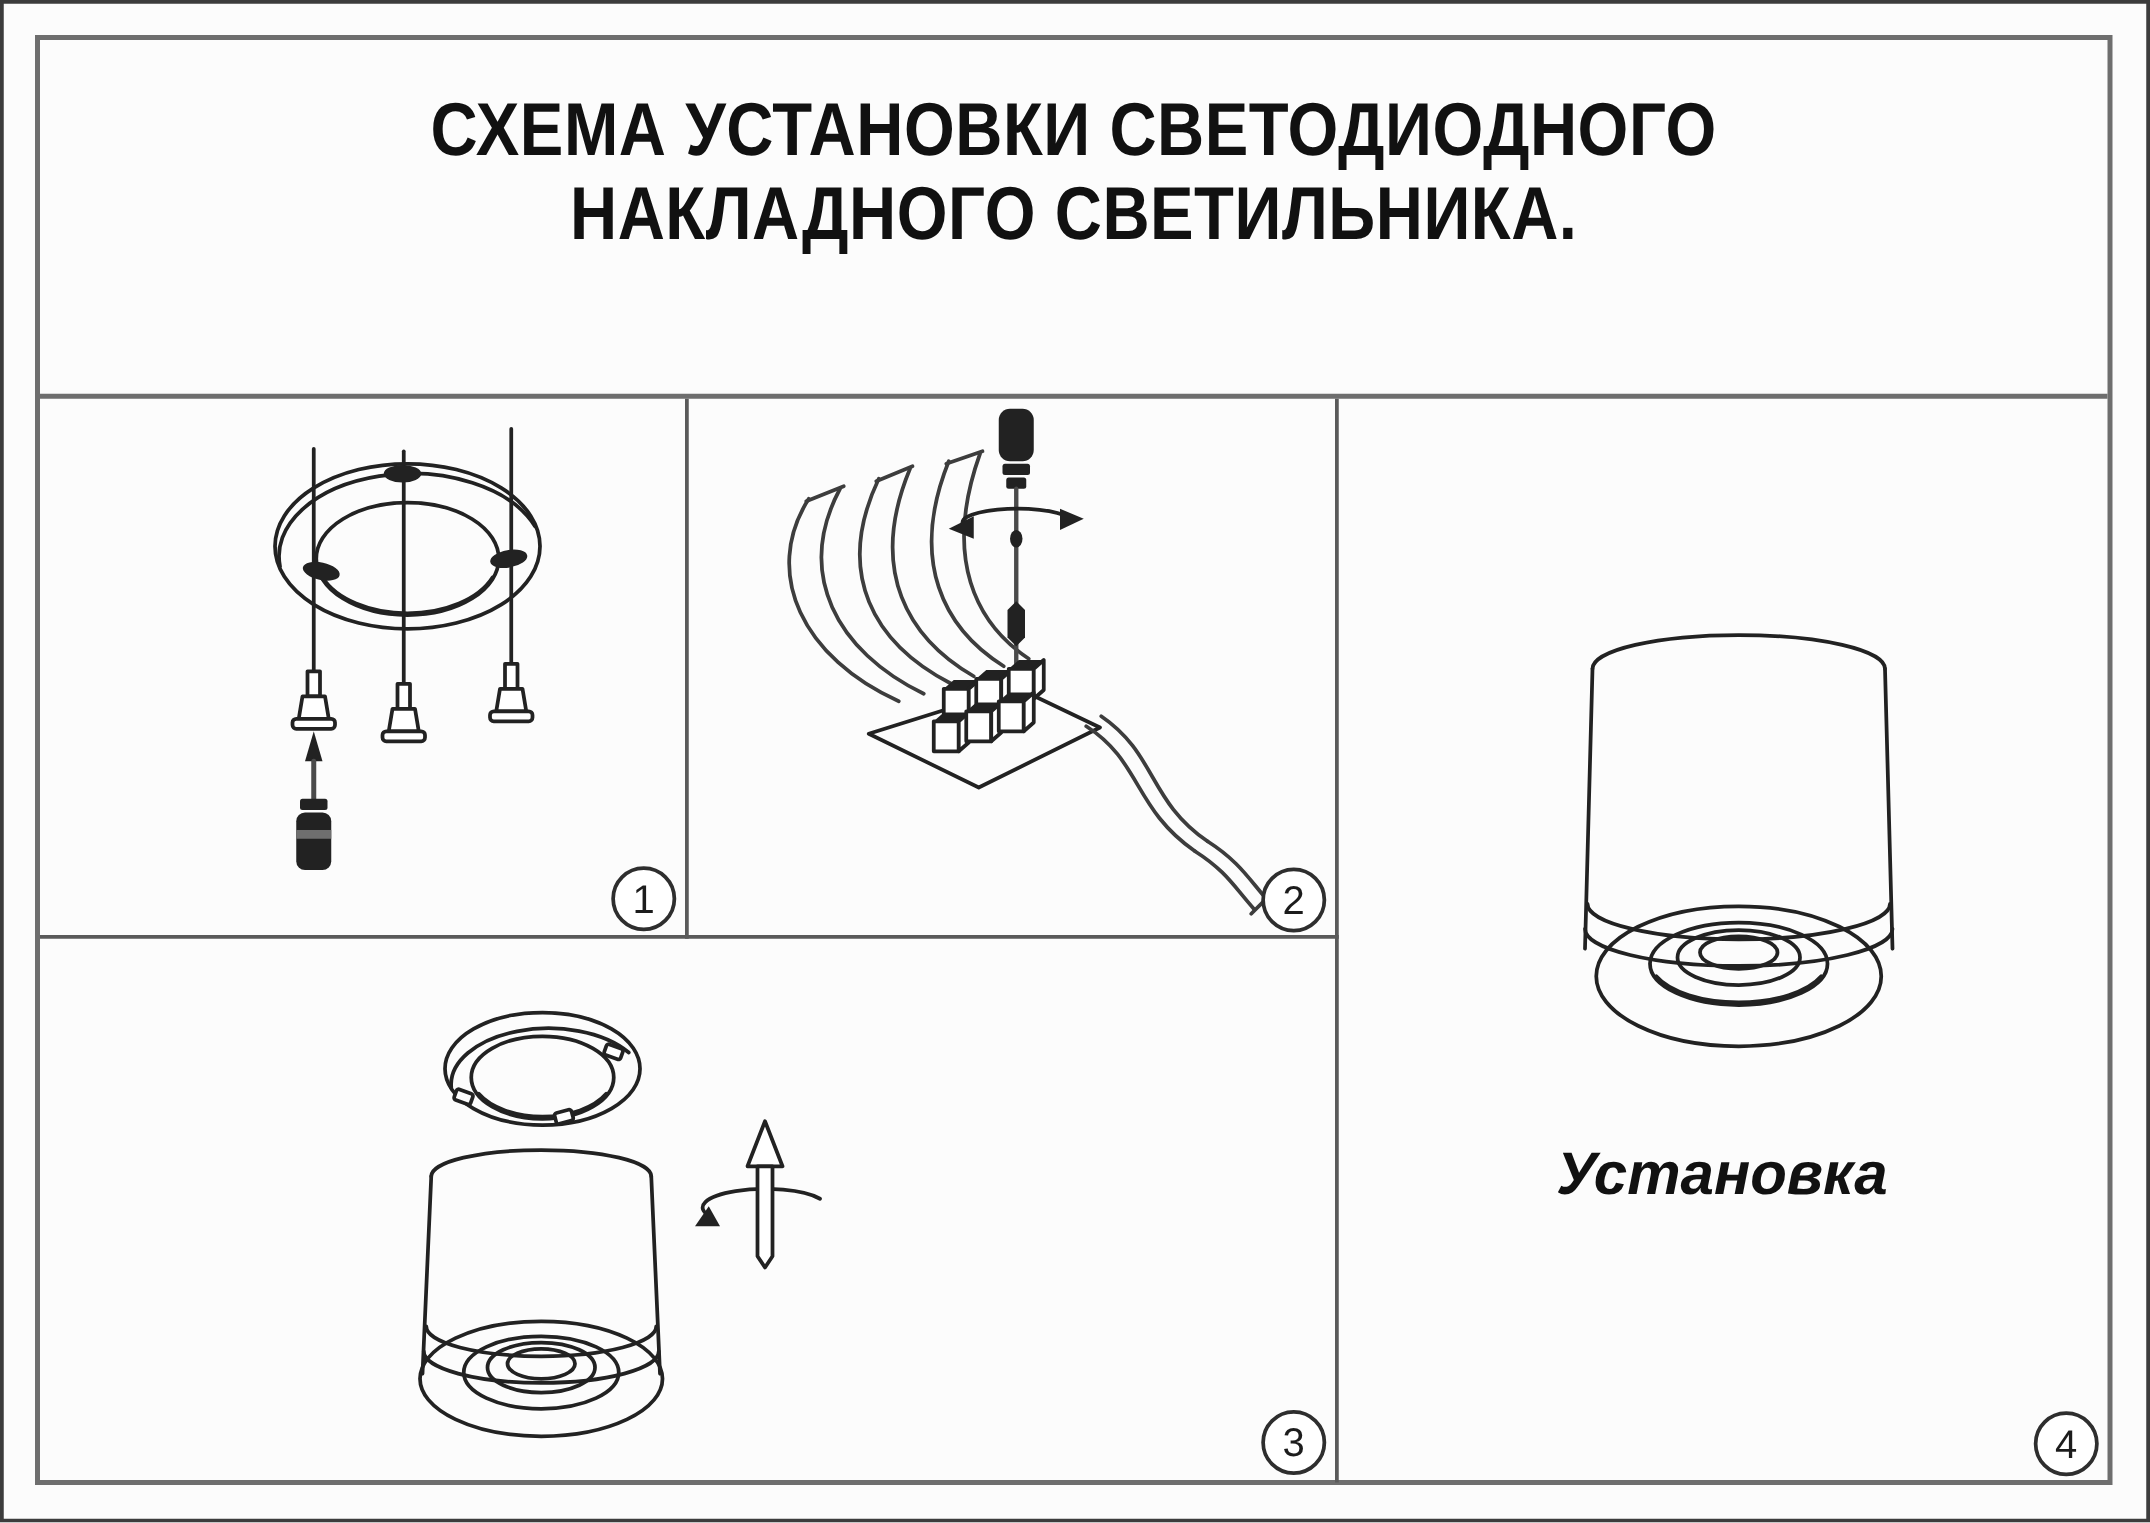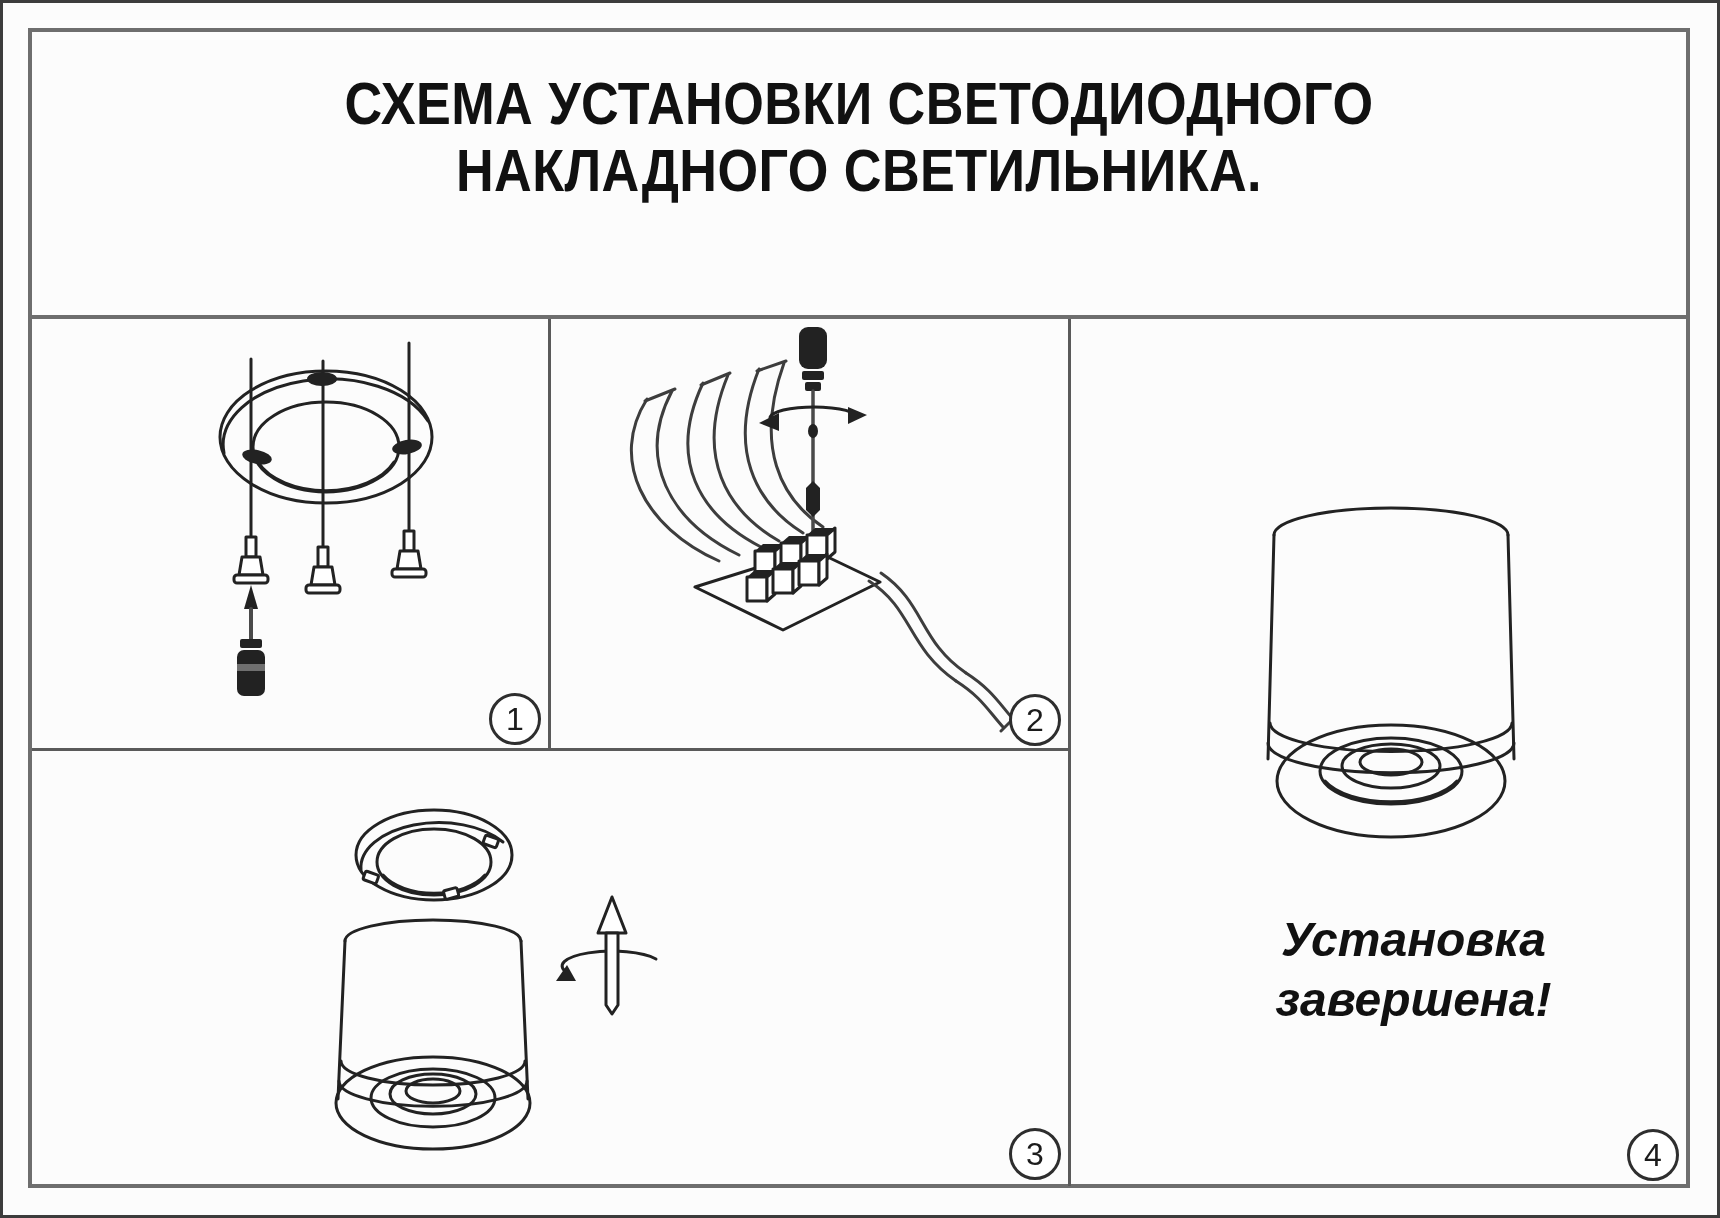--- a/index.html
+++ b/index.html
@@ -25,21 +25,21 @@
     transform:scaleX(.87);transform-origin:50% 0;color:var(--text);
   }
   .illus{position:absolute;}
   .badge{
     position:absolute;width:46px;height:46px;border:3px solid #2e2e2e;border-radius:50%;
     background:#fff;display:flex;align-items:center;justify-content:center;
     font-size:32px;color:#1c1c1c;font-weight:400;
   }
   .done-note{
     position:absolute;left:1071px;width:613px;top:910px;text-align:center;
-    font-weight:700;font-style:italic;font-size:48px;line-height:60px;color:var(--text);padding-left:36px;
+    font-weight:700;font-style:italic;font-size:48px;line-height:60px;color:var(--text);
   }
   .ln{stroke:var(--line);fill:none;stroke-width:3;stroke-linecap:round;stroke-linejoin:round;}
   .lnw{stroke:var(--line);fill:#fff;stroke-width:3;stroke-linecap:round;stroke-linejoin:round;}
   .fl{fill:var(--line);stroke:none;}
   .wire{stroke:#3d3d3d;fill:none;stroke-width:3;stroke-linecap:round;}
   .shaft{stroke:#4a4a4a;fill:none;stroke-linecap:round;}
 </style>
 </head>
 <body>
 
@@ -174,21 +174,20 @@
     <path class="ln" d="M 197 424 A 120 29 0 0 0 443 424"></path>
     <ellipse class="ln" stroke-width="3.5" cx="320" cy="462" rx="114" ry="56"></ellipse>
     <ellipse class="ln" cx="320" cy="452" rx="71" ry="33"></ellipse>
     <ellipse class="ln" cx="320" cy="447" rx="49" ry="22"></ellipse>
     <ellipse class="ln" cx="320" cy="443" rx="31" ry="13"></ellipse>
     <path class="ln" stroke-width="2.5" d="M 254 462 A 71 33 0 0 0 386 462"></path>
   </svg>
 
   <div class="done-note">
     <div>Установка</div>
-    <div>завершена!</div>
   </div>
 
   <div class="badge" style="left:489px;top:693px">
     <span>1</span>
   </div>
   <div class="badge" style="left:1009px;top:694px">
     <span>2</span>
   </div>
   <div class="badge" style="left:1009px;top:1128px">
     <span>3</span>

